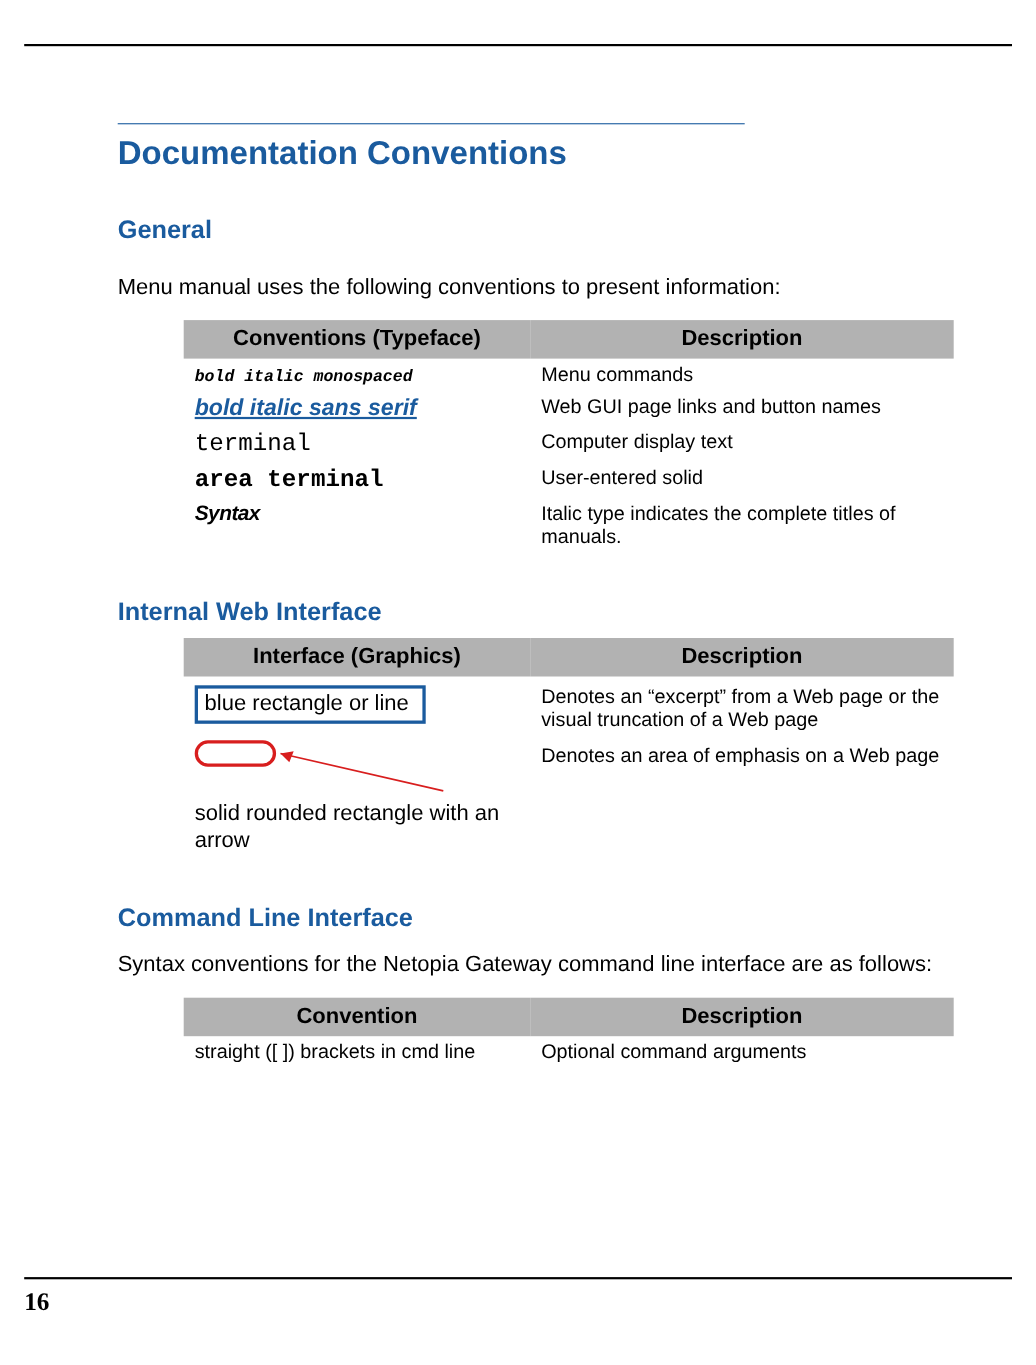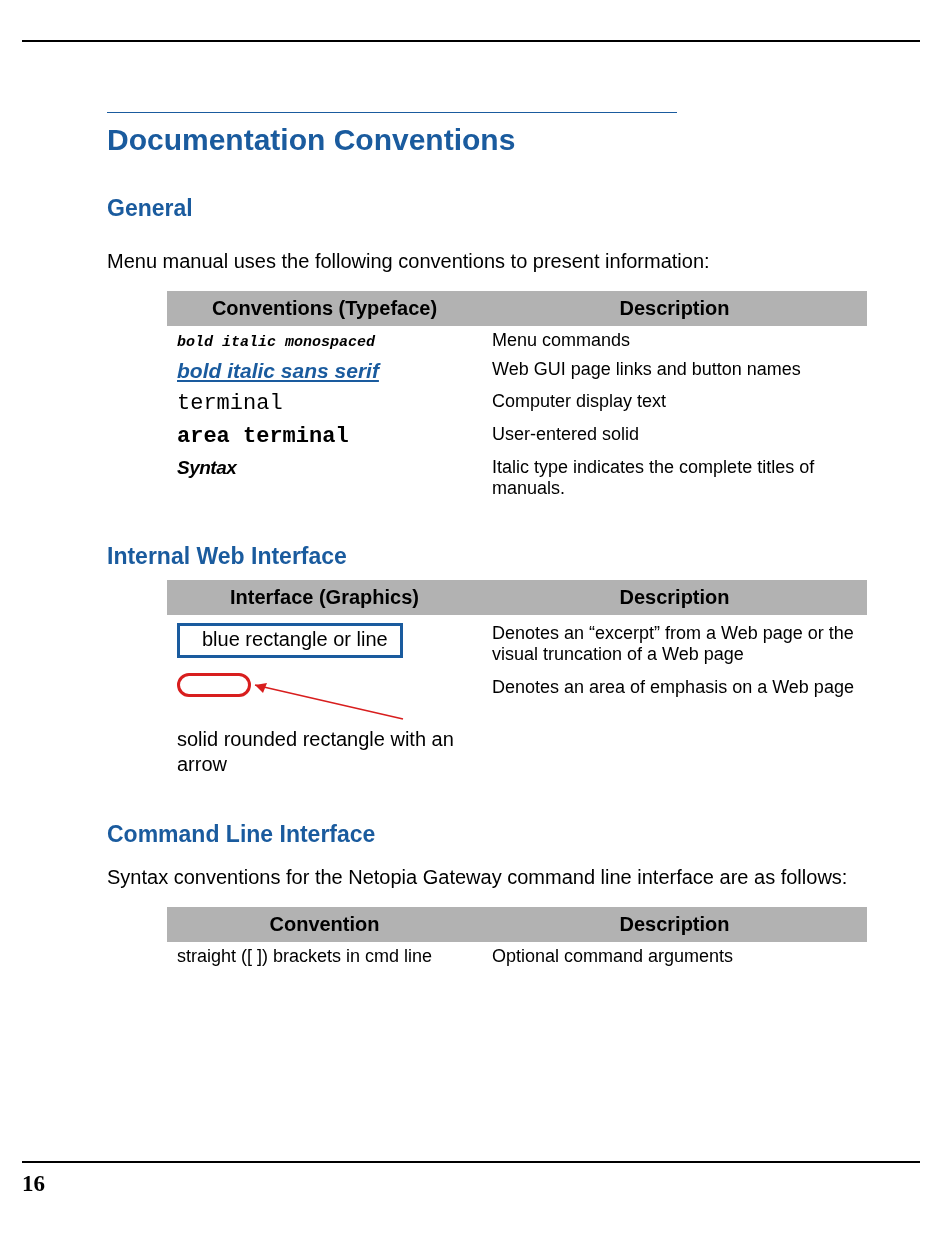--- a/index.html
+++ b/index.html
@@ -82,21 +82,21 @@
     font-family: Arial, sans-serif;
     font-weight: 900;
     font-style: italic;
     font-size: 19px;
     color: #000;
     letter-spacing: -0.5px;
   }
   .blue-rect-wrap {
     display: inline-block;
     border: 3px solid #1a5b9e;
-    padding: 2px 12px 4px 22px;
+    padding: 2px 12px 4px 6px;
     font-size: 20px;
   }
   .graphic-cell { padding-top: 8px; }
   .rounded-shape {
     display: inline-block;
     width: 74px;
     height: 24px;
     border: 3px solid #d81e1e;
     border-radius: 12px;
     position: relative;

